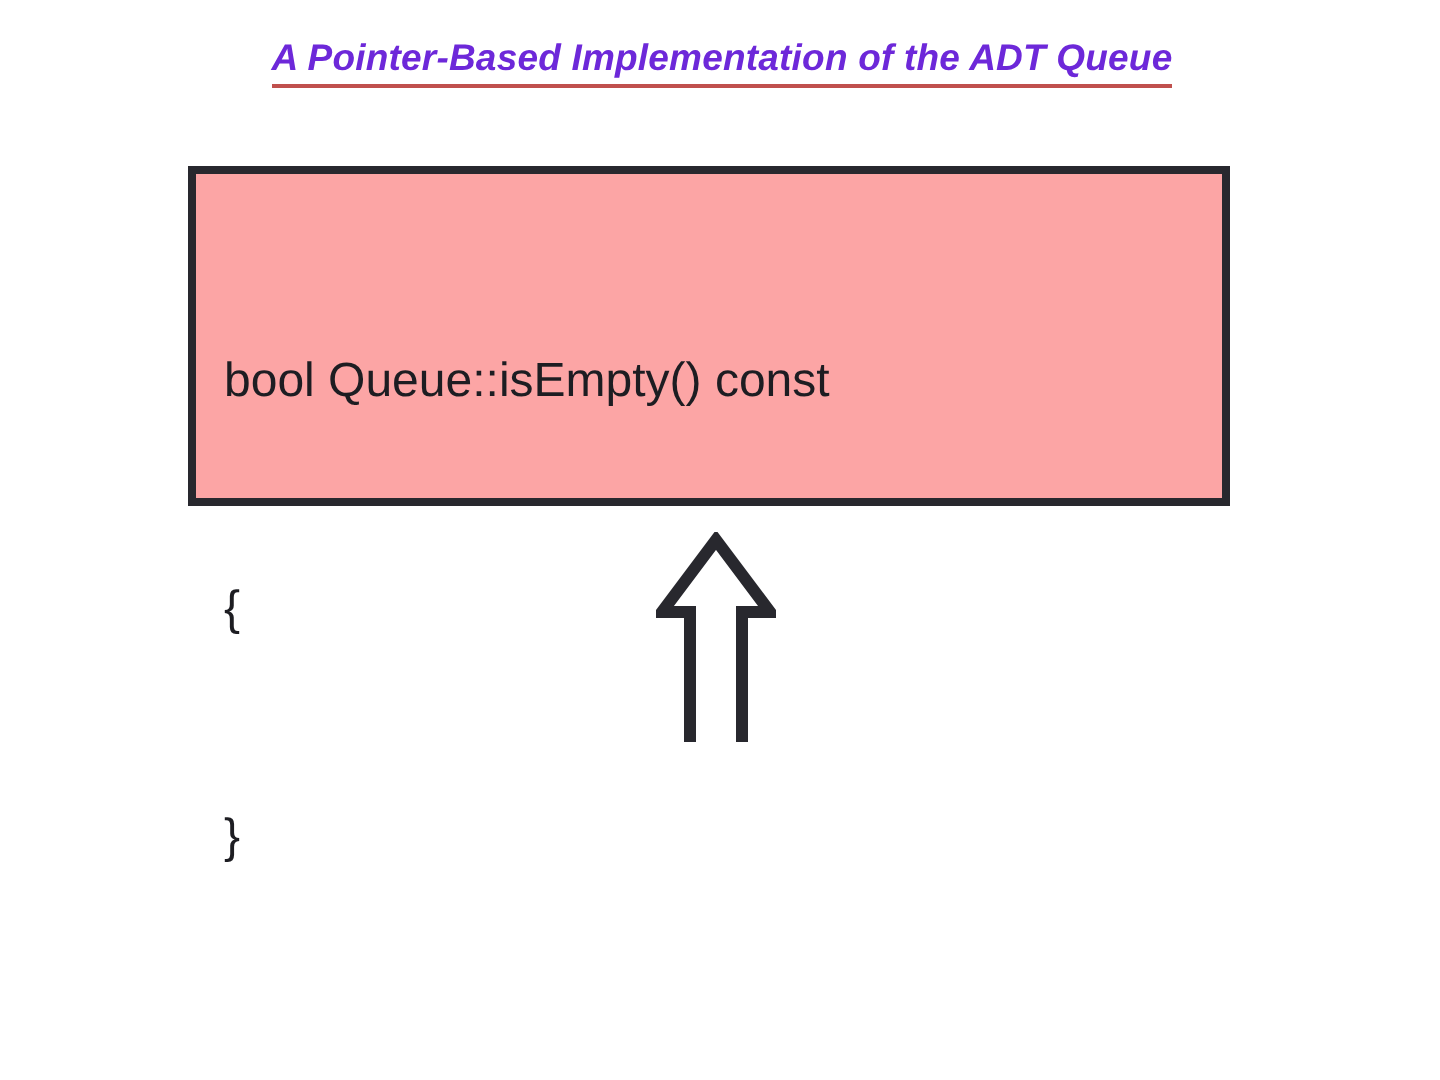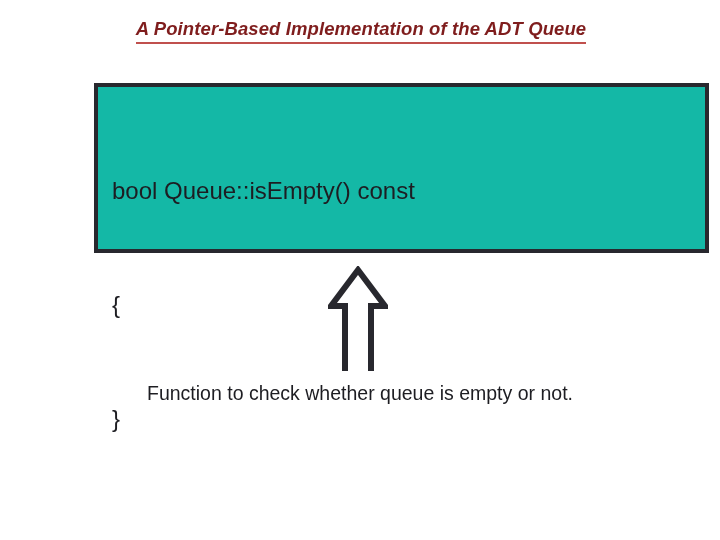--- a/index.html
+++ b/index.html
@@ -25,40 +25,40 @@
     position: absolute;
     left: 64px;
     top: 18px;
     width: 594px;
     text-align: center;
     font-family: "Liberation Sans", sans-serif;
     font-size: 18.5px;
     font-weight: bold;
     font-style: italic;
     letter-spacing: 0.1px;
-    color: #7f1d1d;
+    color: #6d28d9;
     white-space: nowrap;
     line-height: 22px;
   }
   #slide-title .underline-wrap {
     border-bottom: 2px solid #C0504D;
     padding-bottom: 2px;
     display: inline-block;
   }
 
   
   #code-box {
     position: absolute;
     left: 94px;
     top: 83px;
-    width: 615px;
+    width: 521px;
     height: 170px;
     box-sizing: border-box;
     border: 4px solid #28282e;
-    background: #14b8a6;
+    background: #fca5a5;
   }
   #code-lines {
     position: absolute;
     left: 14px;
     top: 9px;
     right: 6px;
     font-family: "Liberation Sans", sans-serif;
     font-size: 24px;
     line-height: 38px;
     color: #1d1d22;
@@ -112,15 +112,14 @@
       <span class="code-line">}</span>
     </div>
   </div>
 
   <div id="up-arrow">
     <svg width="60" height="108" viewBox="0 0 60 108" xmlns="http://www.w3.org/2000/svg" aria-hidden="true">
       <polyline points="17,105 17,40 3,40 30,4 57,40 43,40 43,105" fill="#ffffff" stroke="#28282e" stroke-width="6" stroke-linejoin="miter" stroke-linecap="butt"></polyline>
     </svg>
   </div>
 
-  <div id="caption">Function to check whether queue is empty or not.</div>
 
 </div>
 
 </body></html>

